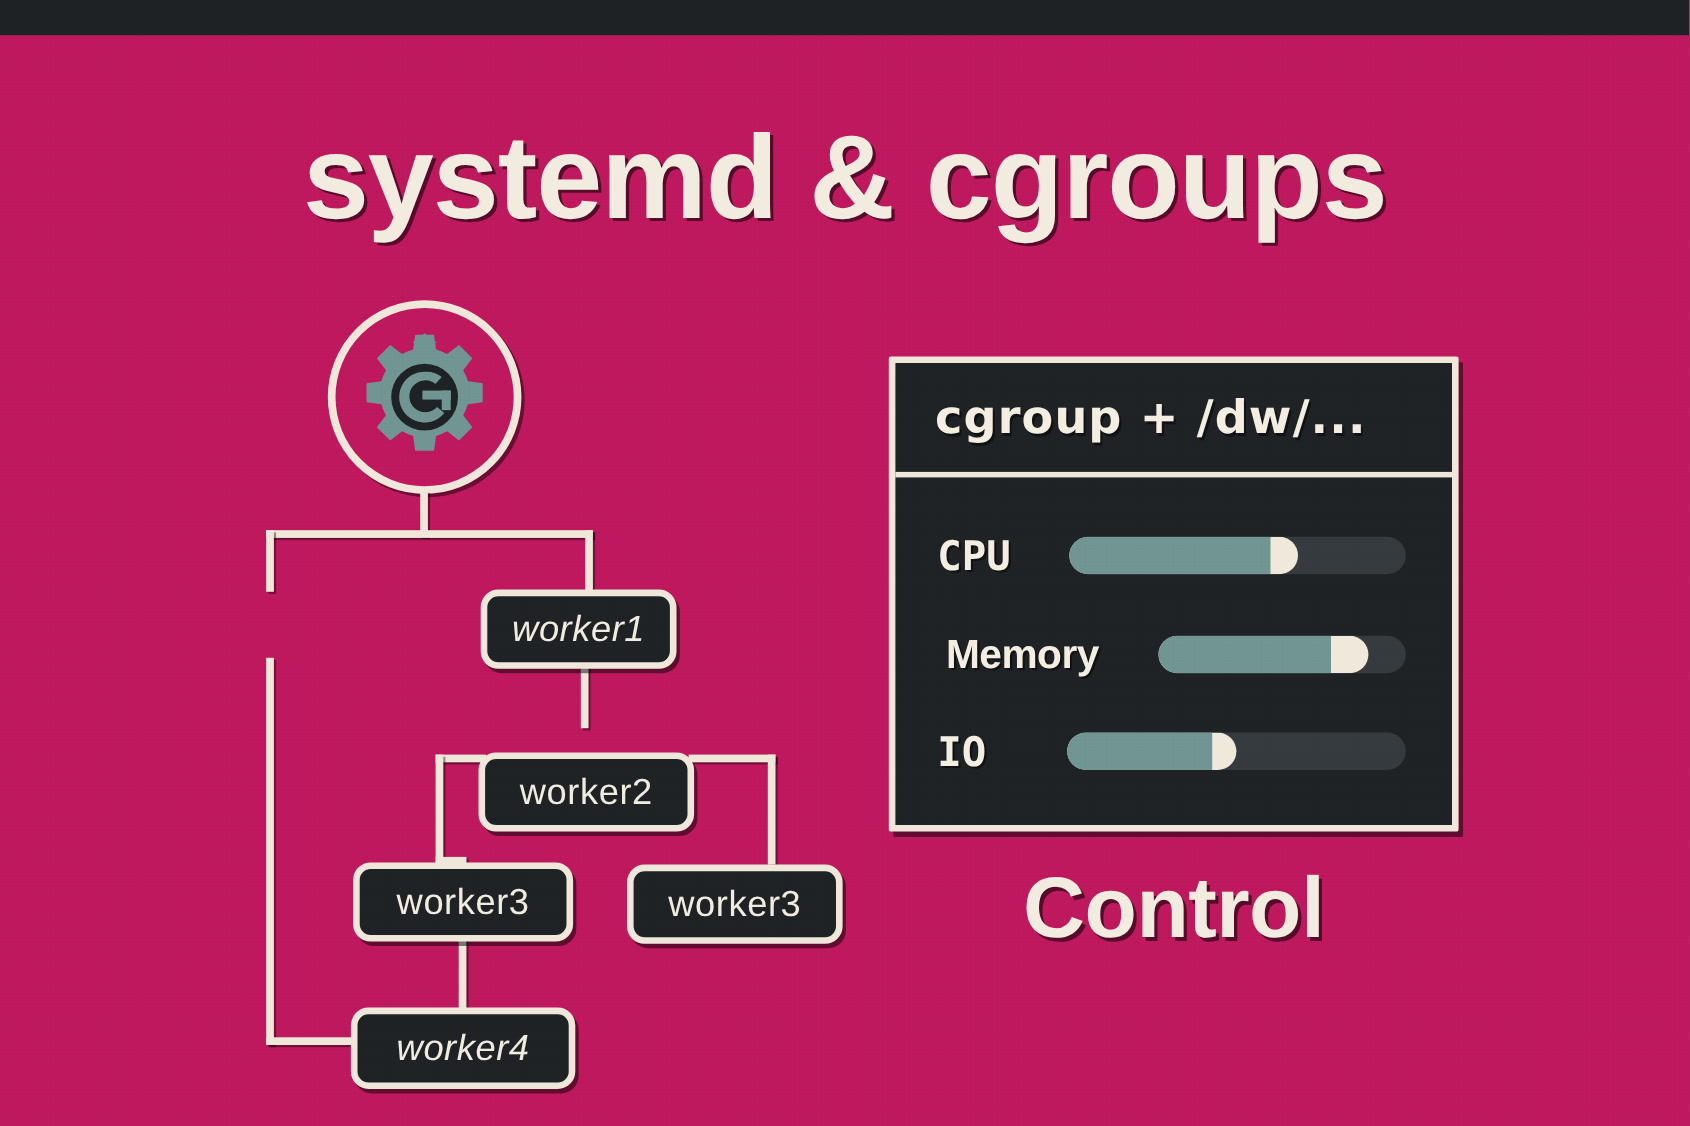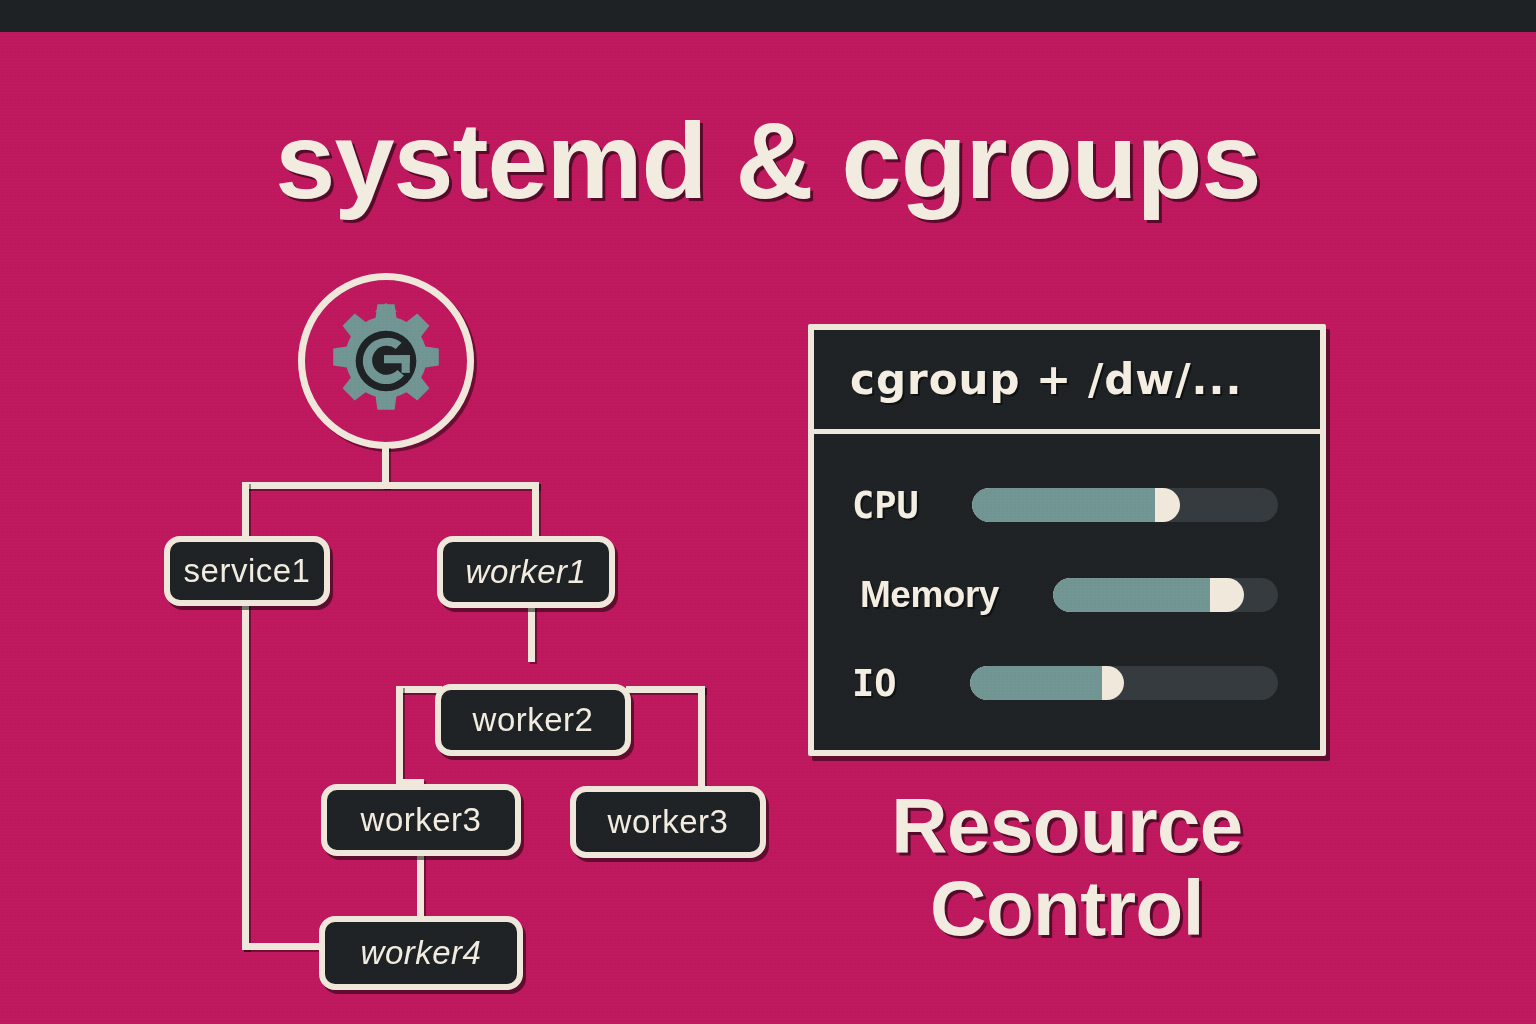--- a/index.html
+++ b/index.html
@@ -197,23 +197,20 @@
 
     <div class="edge" style="left:396px;top:654px;width:46px;height:7px;"></div>
     <div class="edge" style="left:396px;top:654px;width:7px;height:100px;"></div>
     <div class="edge" style="left:396px;top:747px;width:28px;height:7px;"></div>
 
     <div class="edge" style="left:626px;top:654px;width:79px;height:7px;"></div>
     <div class="edge" style="left:698px;top:654px;width:7px;height:100px;"></div>
 
     <div class="edge" style="left:417px;top:820px;width:7px;height:68px;"></div>
 
-    <div class="node" style="left:164px;top:504px;width:166px;height:70px;">
-      <span>service1</span>
-    </div>
 
     <div class="node" style="left:437px;top:504px;width:178px;height:72px;font-style:italic;">
       <span>worker1</span>
     </div>
 
     <div class="node" style="left:435px;top:652px;width:196px;height:72px;">
       <span>worker2</span>
     </div>
 
     <div class="node" style="left:321px;top:752px;width:200px;height:72px;">
@@ -261,18 +258,17 @@
           <div class="bar-fill" style="width:50%;">
             <div class="bar-fill-inner" style="width:86%;"></div>
           </div>
         </div>
       </div>
 
     </div>
   </div>
 
   <div id="caption">
-    <span class="line">Resource</span>
     <span class="line">Control</span>
   </div>
 
   <div id="grain"></div>
 </div>
 
 </body></html>

